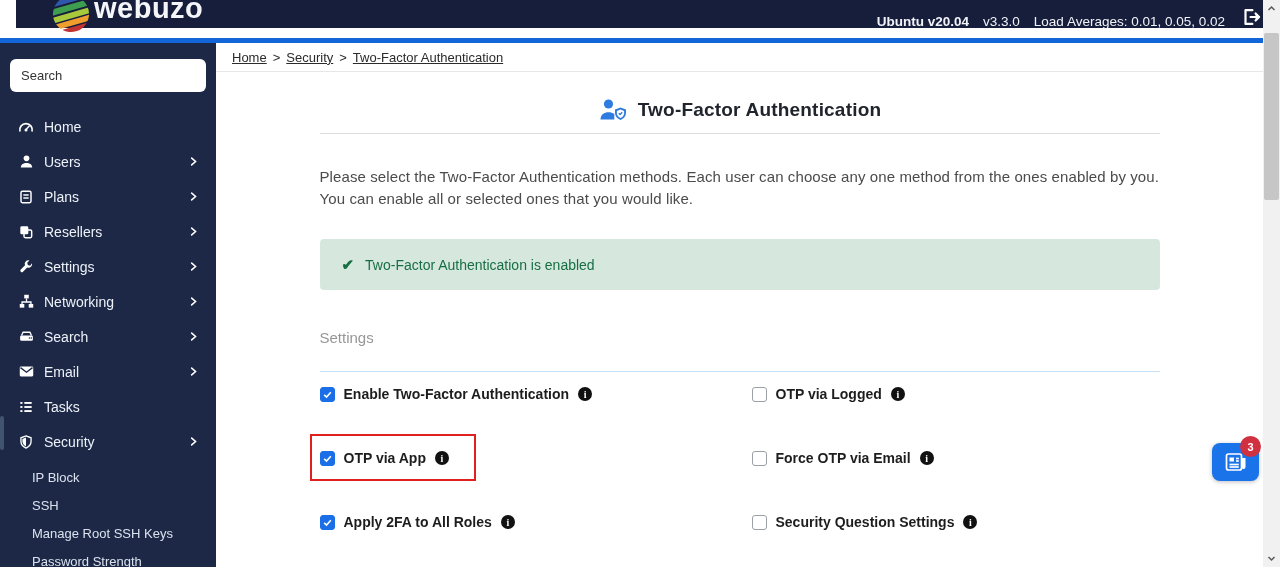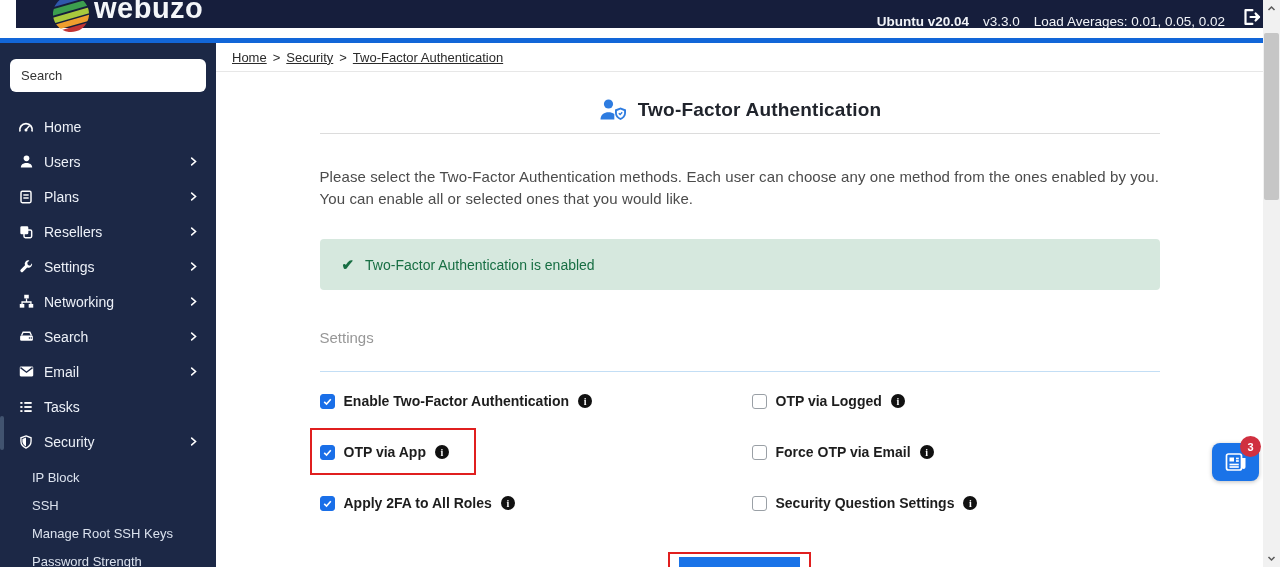--- a/index.html
+++ b/index.html
@@ -41,21 +41,21 @@
   .page-title { margin-top:25px; display:flex; align-items:center; justify-content:center; gap:10px; }
   .page-title-text { font-size:19px; font-weight:700; color:#20242c; letter-spacing:.2px; }
   .title-divider { margin-top:11px; border-top:1px solid #dcdcdc; }
   .desc { margin-top:32px; font-size:15px; line-height:1.47; color:#4b4b4b; letter-spacing:.1px; }
   .alert { margin-top:29px; height:51px; background:#d6e8de; border-radius:4px; display:flex; align-items:center; padding-left:22px; gap:11px; }
   .alert-check { color:#176e43; font-size:15px; font-weight:700; }
   .alert-text { color:#176e43; font-size:14px; }
   .section-heading { margin-top:39px; font-size:15px; color:#979797; }
   .blue-divider { margin-top:25px; border-top:1px solid #c3def5; }
 
-  .cb-grid { margin-top:19px; display:grid; grid-template-columns:432px 1fr; row-gap:31px; }
+  .cb-grid { margin-top:12px; display:grid; grid-template-columns:432px 1fr; row-gap:44px; }
   .cb-cell { position:relative; height:20px; display:flex; align-items:center; }
   .checkbox { width:15px; height:15px; border:1.5px solid #9aa0a6; border-radius:3px; background:#fff; display:flex; align-items:center; justify-content:center; cursor:pointer; flex:0 0 15px; }
   .checkbox svg { display:none; }
   .checkbox.checked { background:#1a6fe8; border-color:#1a6fe8; }
   .checkbox.checked svg { display:block; }
   .cb-label { margin-left:9px; font-size:14px; font-weight:700; color:#1d1d1d; cursor:pointer; }
   .info-icon { margin-left:9px; width:14px; height:14px; border-radius:50%; background:#111; color:#fff; font-size:10px; font-weight:700; font-family:"Liberation Serif", serif; display:flex; align-items:center; justify-content:center; cursor:pointer; }
   .annotation-box { position:absolute; left:-10px; top:-14px; width:166px; height:47px; border:2px solid #e01f1f; pointer-events:none; }
 
   .save-annotation { margin:39px auto 0; width:fit-content; border:2px solid #e01f1f; padding:3px 9px; }

